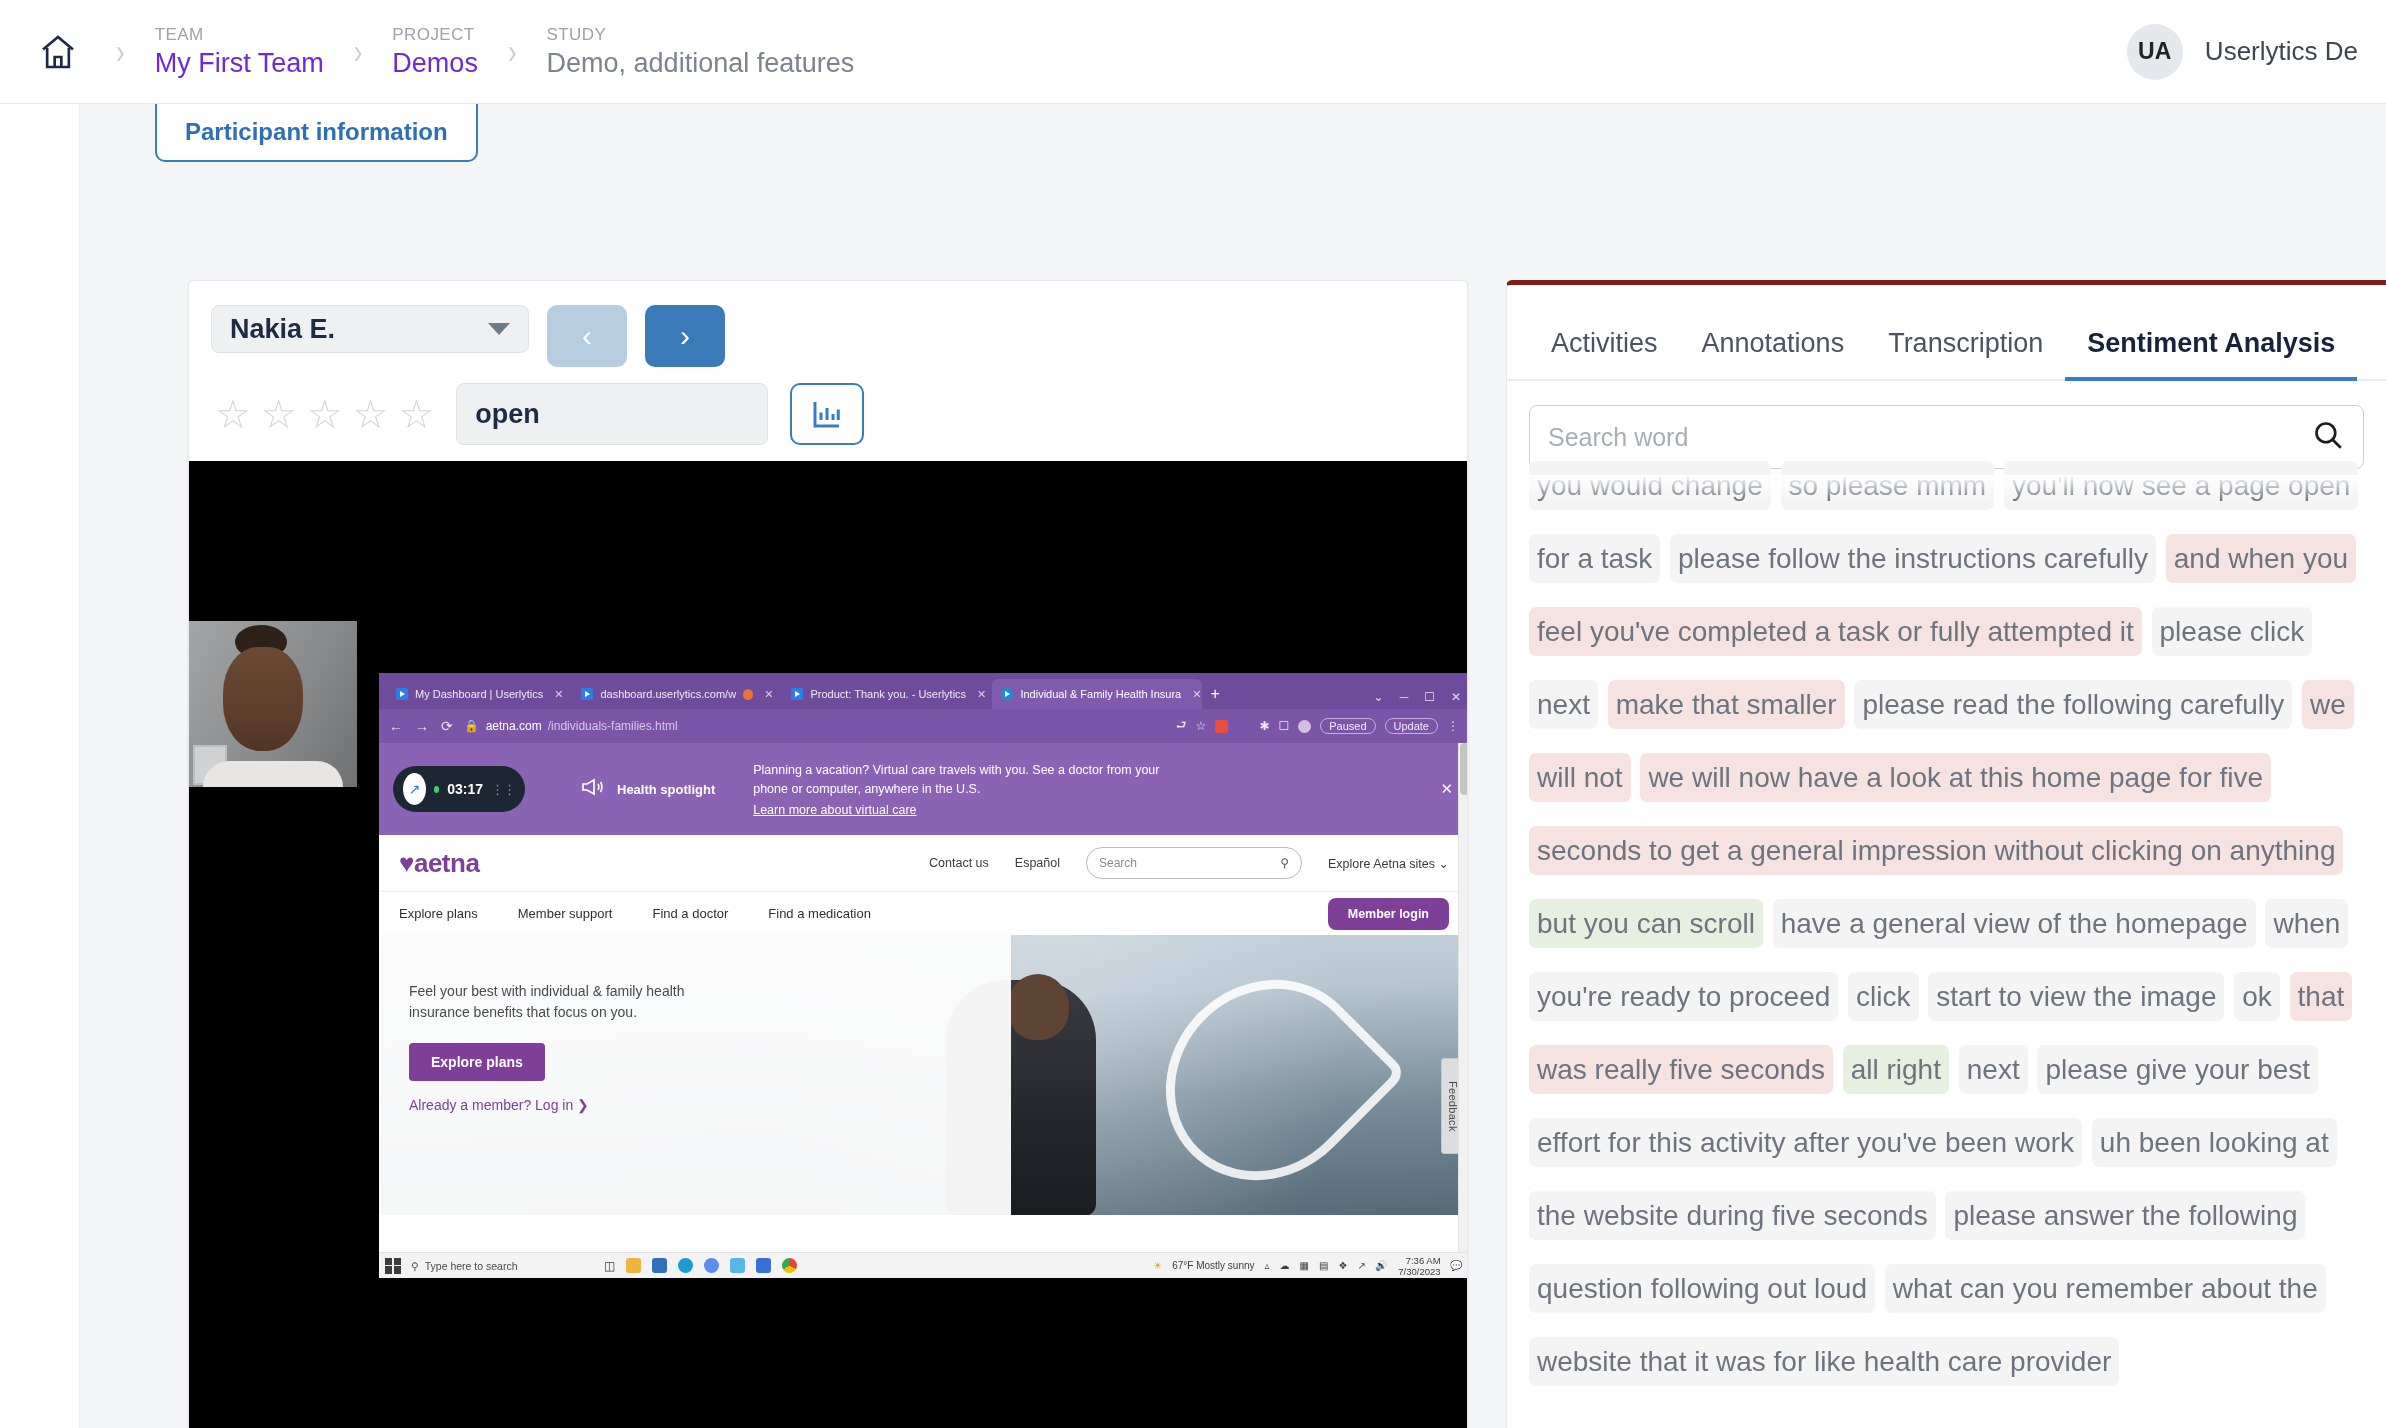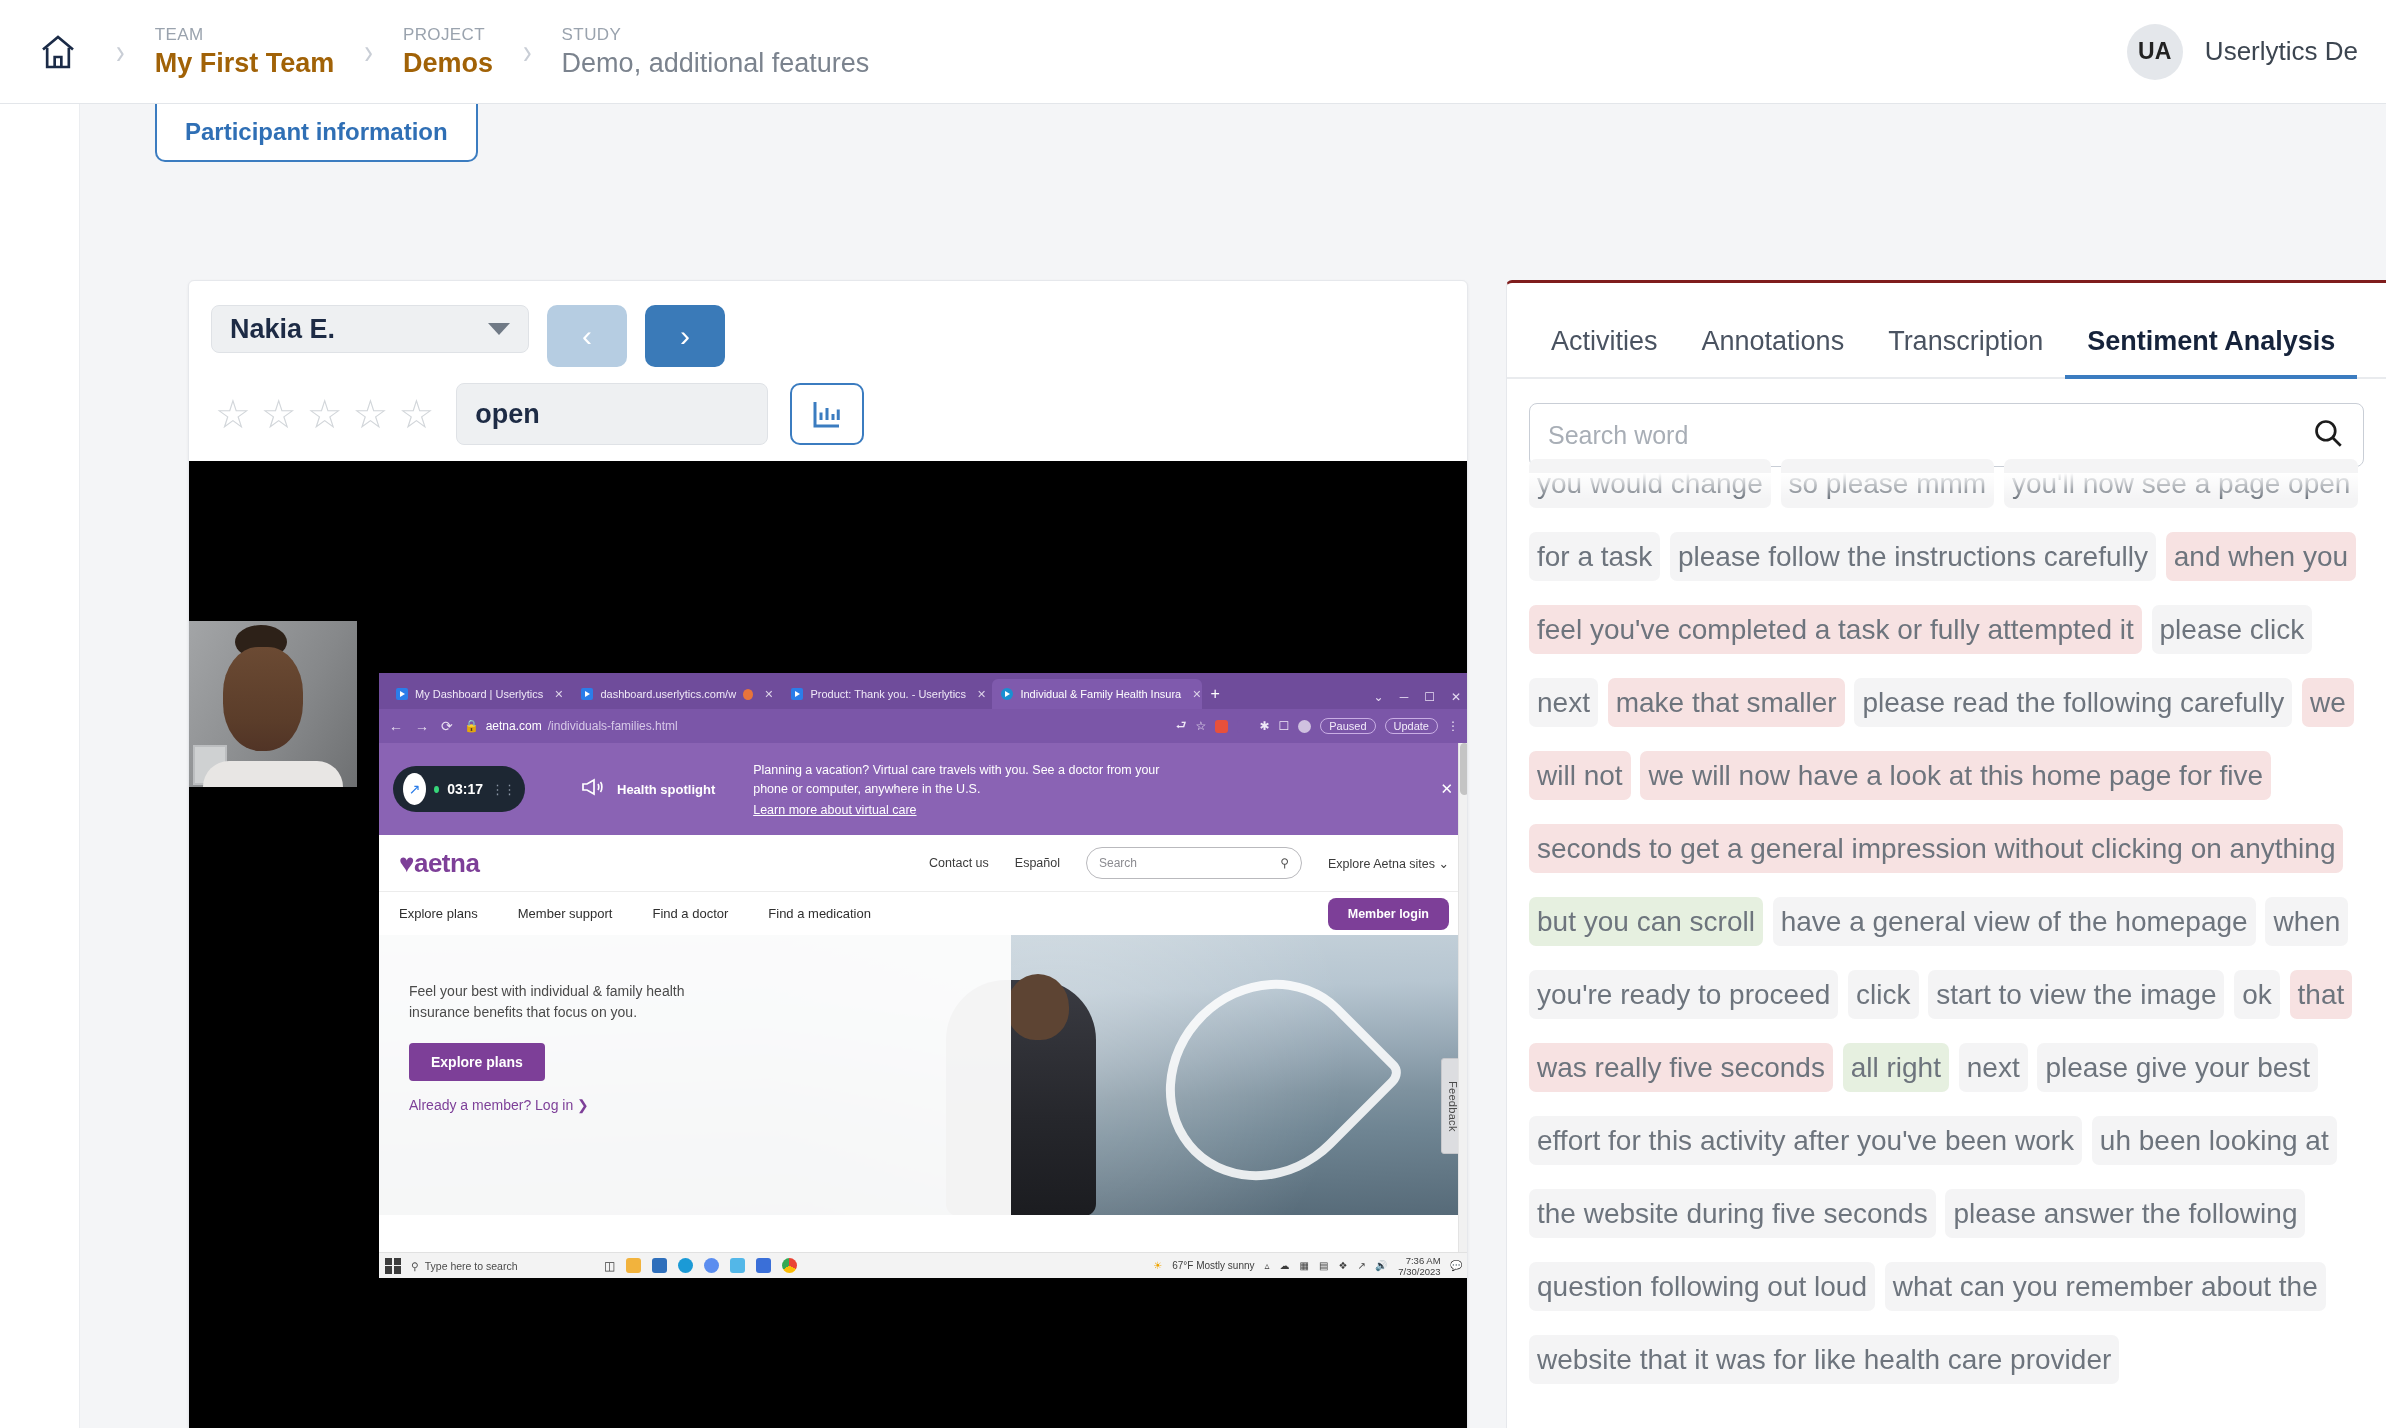--- a/index.html
+++ b/index.html
@@ -29,21 +29,21 @@
   .crumb-sep {
     color: #c9ced6; font-size: 26px; margin: 0 30px; font-weight: 300;
     transform: scaleY(1.35);
   }
   .crumb { display: flex; flex-direction: column; justify-content: center; }
   .crumb .kicker {
     font-size: 17px; letter-spacing: .4px; color: #9aa3ae; font-weight: 400;
     line-height: 22px; text-transform: uppercase;
   }
   .crumb .val {
-    font-size: 27px; color: #a16207; font-weight: 700; line-height: 34px;
+    font-size: 27px; color: #6d28d9; font-weight: 400; line-height: 34px;
     white-space: nowrap;
   }
   .crumb.study .val { color: #7b838e; font-weight: 400; }
 
   .user-block {
     margin-left: auto; display: flex; align-items: center; gap: 22px;
     padding-right: 0;
   }
   .avatar {
     width: 56px; height: 56px; border-radius: 50%;
@@ -274,21 +274,21 @@
                color:#4b4b4b; min-width: 165px; }
   .tb-icons { display:flex; align-items:center; gap: 11px; margin-left: 18px;}
   .tb-ic { width:15px;height:15px;border-radius:3px; display:inline-block;}
   .tb-right { margin-left:auto; display:flex; align-items:center; gap:10px;
               font-size:10px; color:#3d3d3d; }
   .tb-clock { text-align:right; line-height:11px; font-size:9.5px; }
 
   
   .right-panel {
     position: absolute; left: 1506px; top: 176px; right: 0; bottom: 0;
-    background:#fff; border-left: 1px solid #e6e8ec; border-top:3px solid #7f1d1d;
+    background:#fff; border-left: 1px solid #e6e8ec; border-top:5px solid #7f1d1d;
     border-radius: 6px 0 0 0;
   }
   .rp-tabs {
     display:flex; align-items:flex-end; gap: 0; padding: 0 0 0 22px;
     border-bottom: 2px solid #e9ebee; height: 96px;
   }
   .rp-tab {
     font-size: 27px; color:#4a5361; padding: 0 22px 20px 22px; cursor:pointer;
     position: relative; white-space: nowrap;
   }

